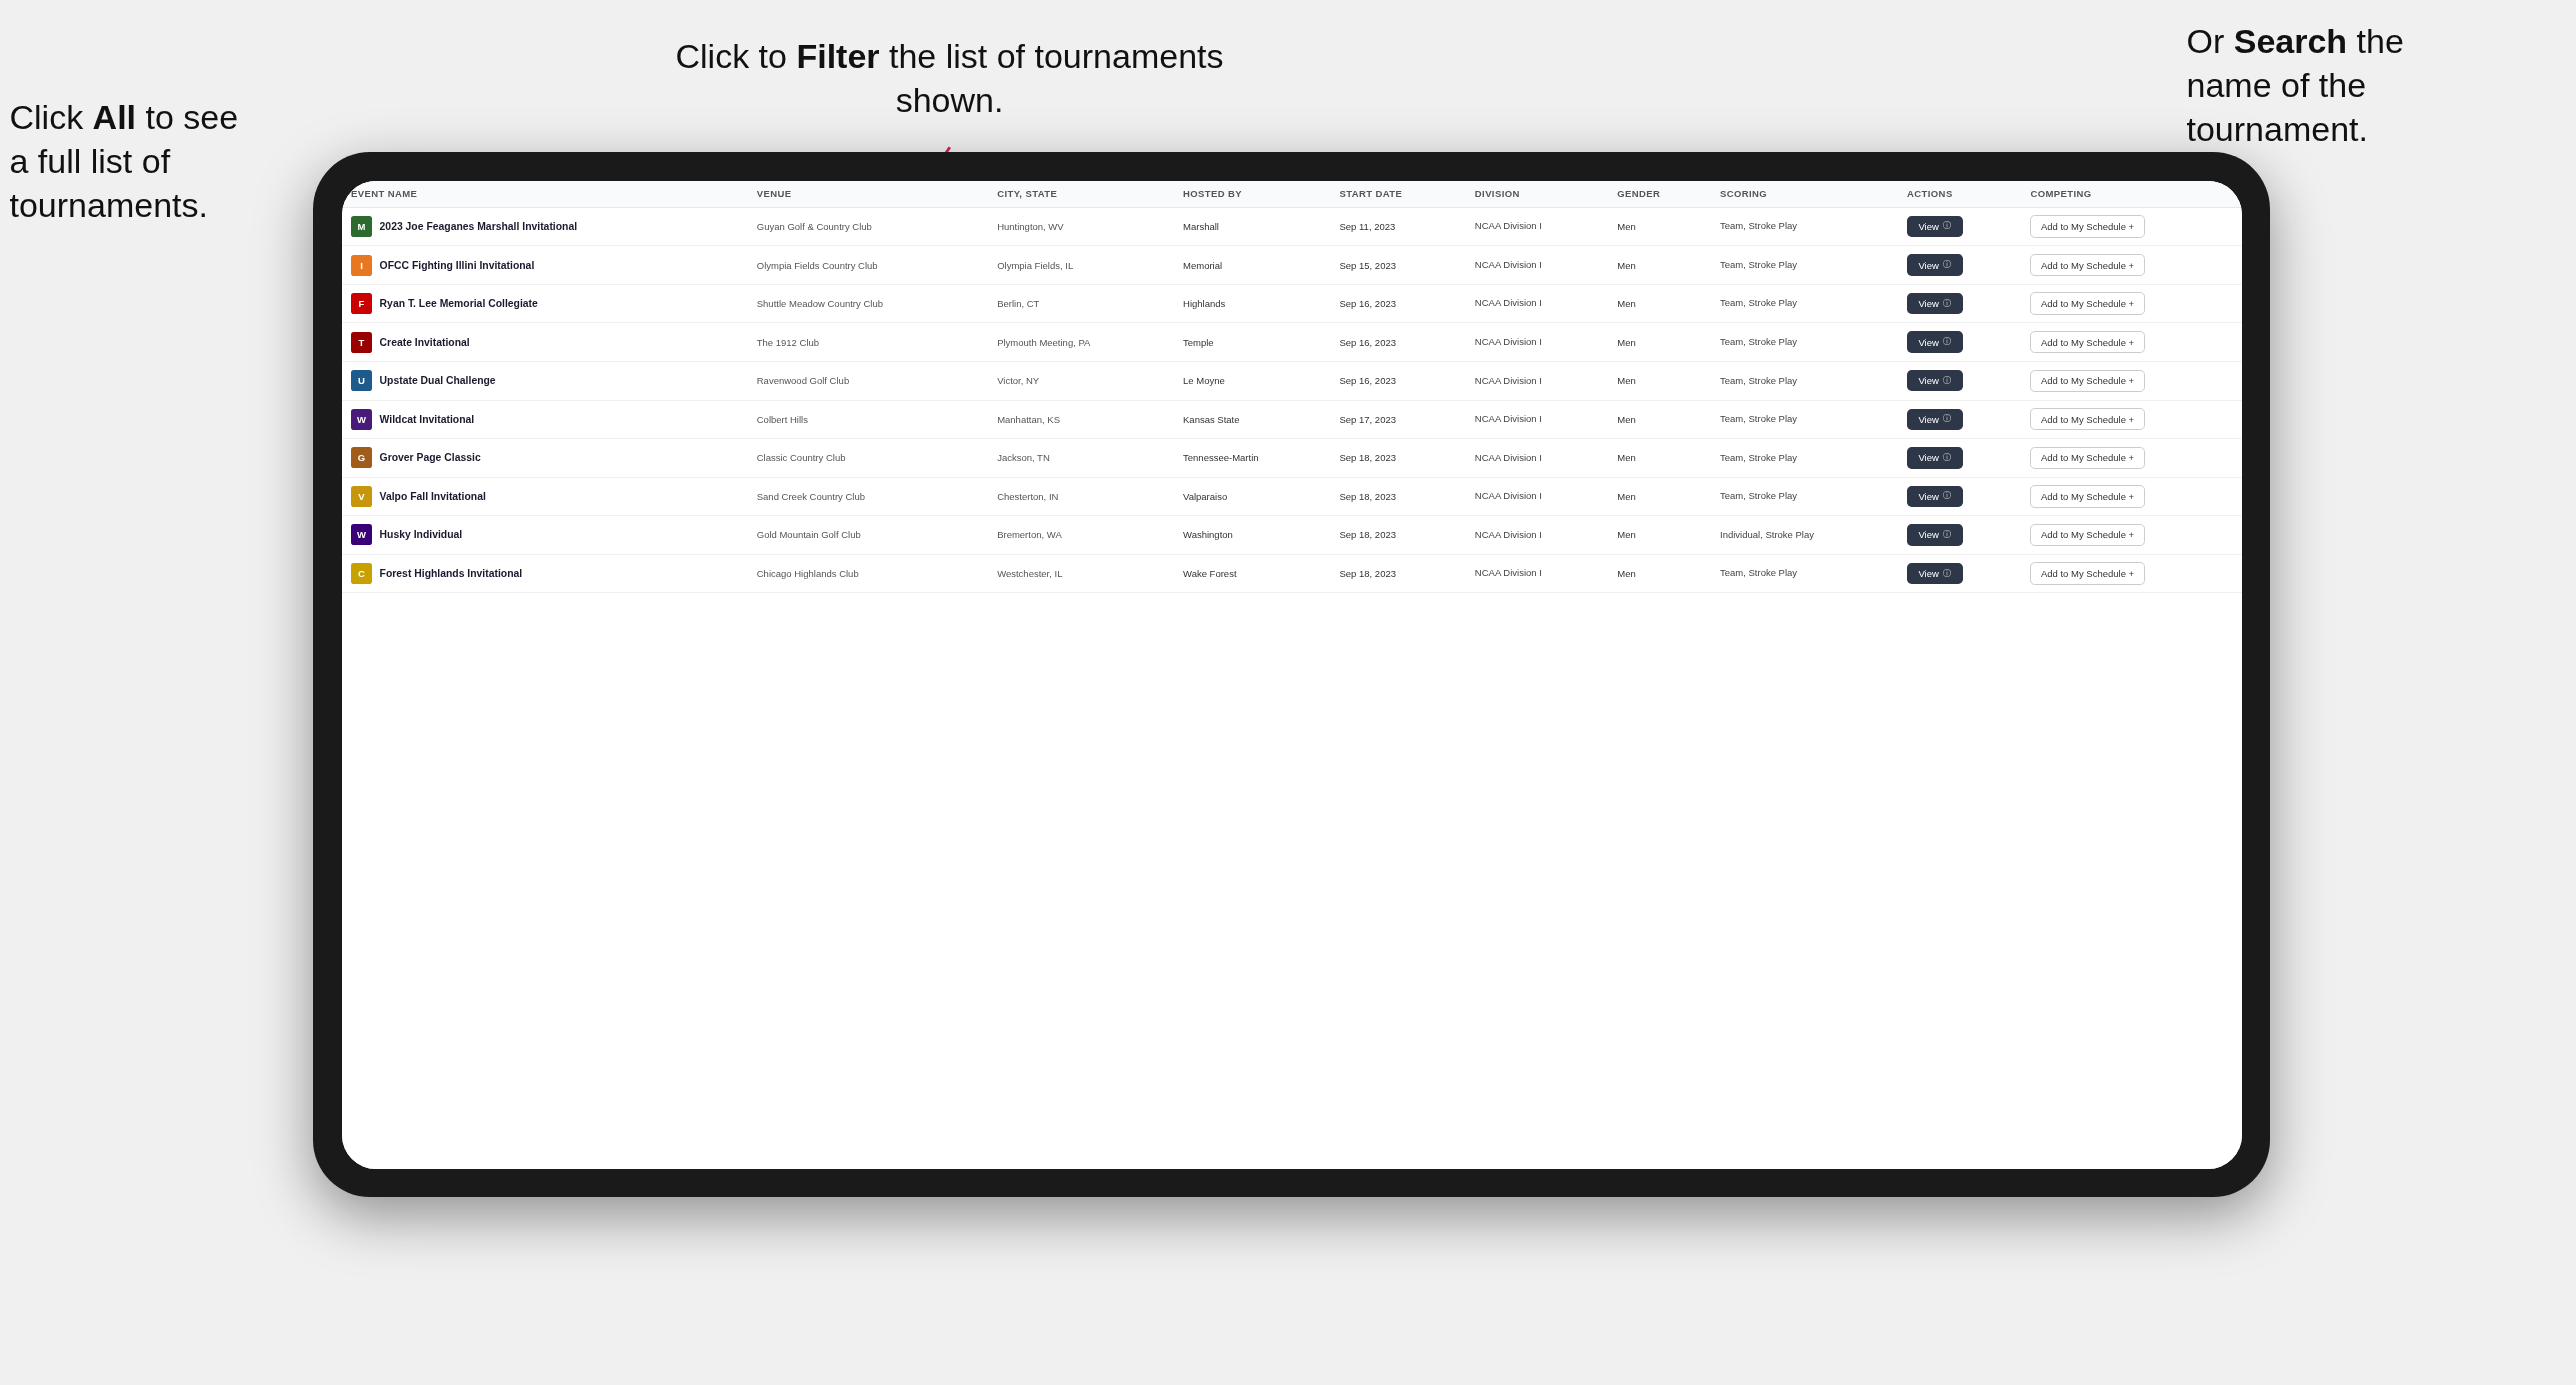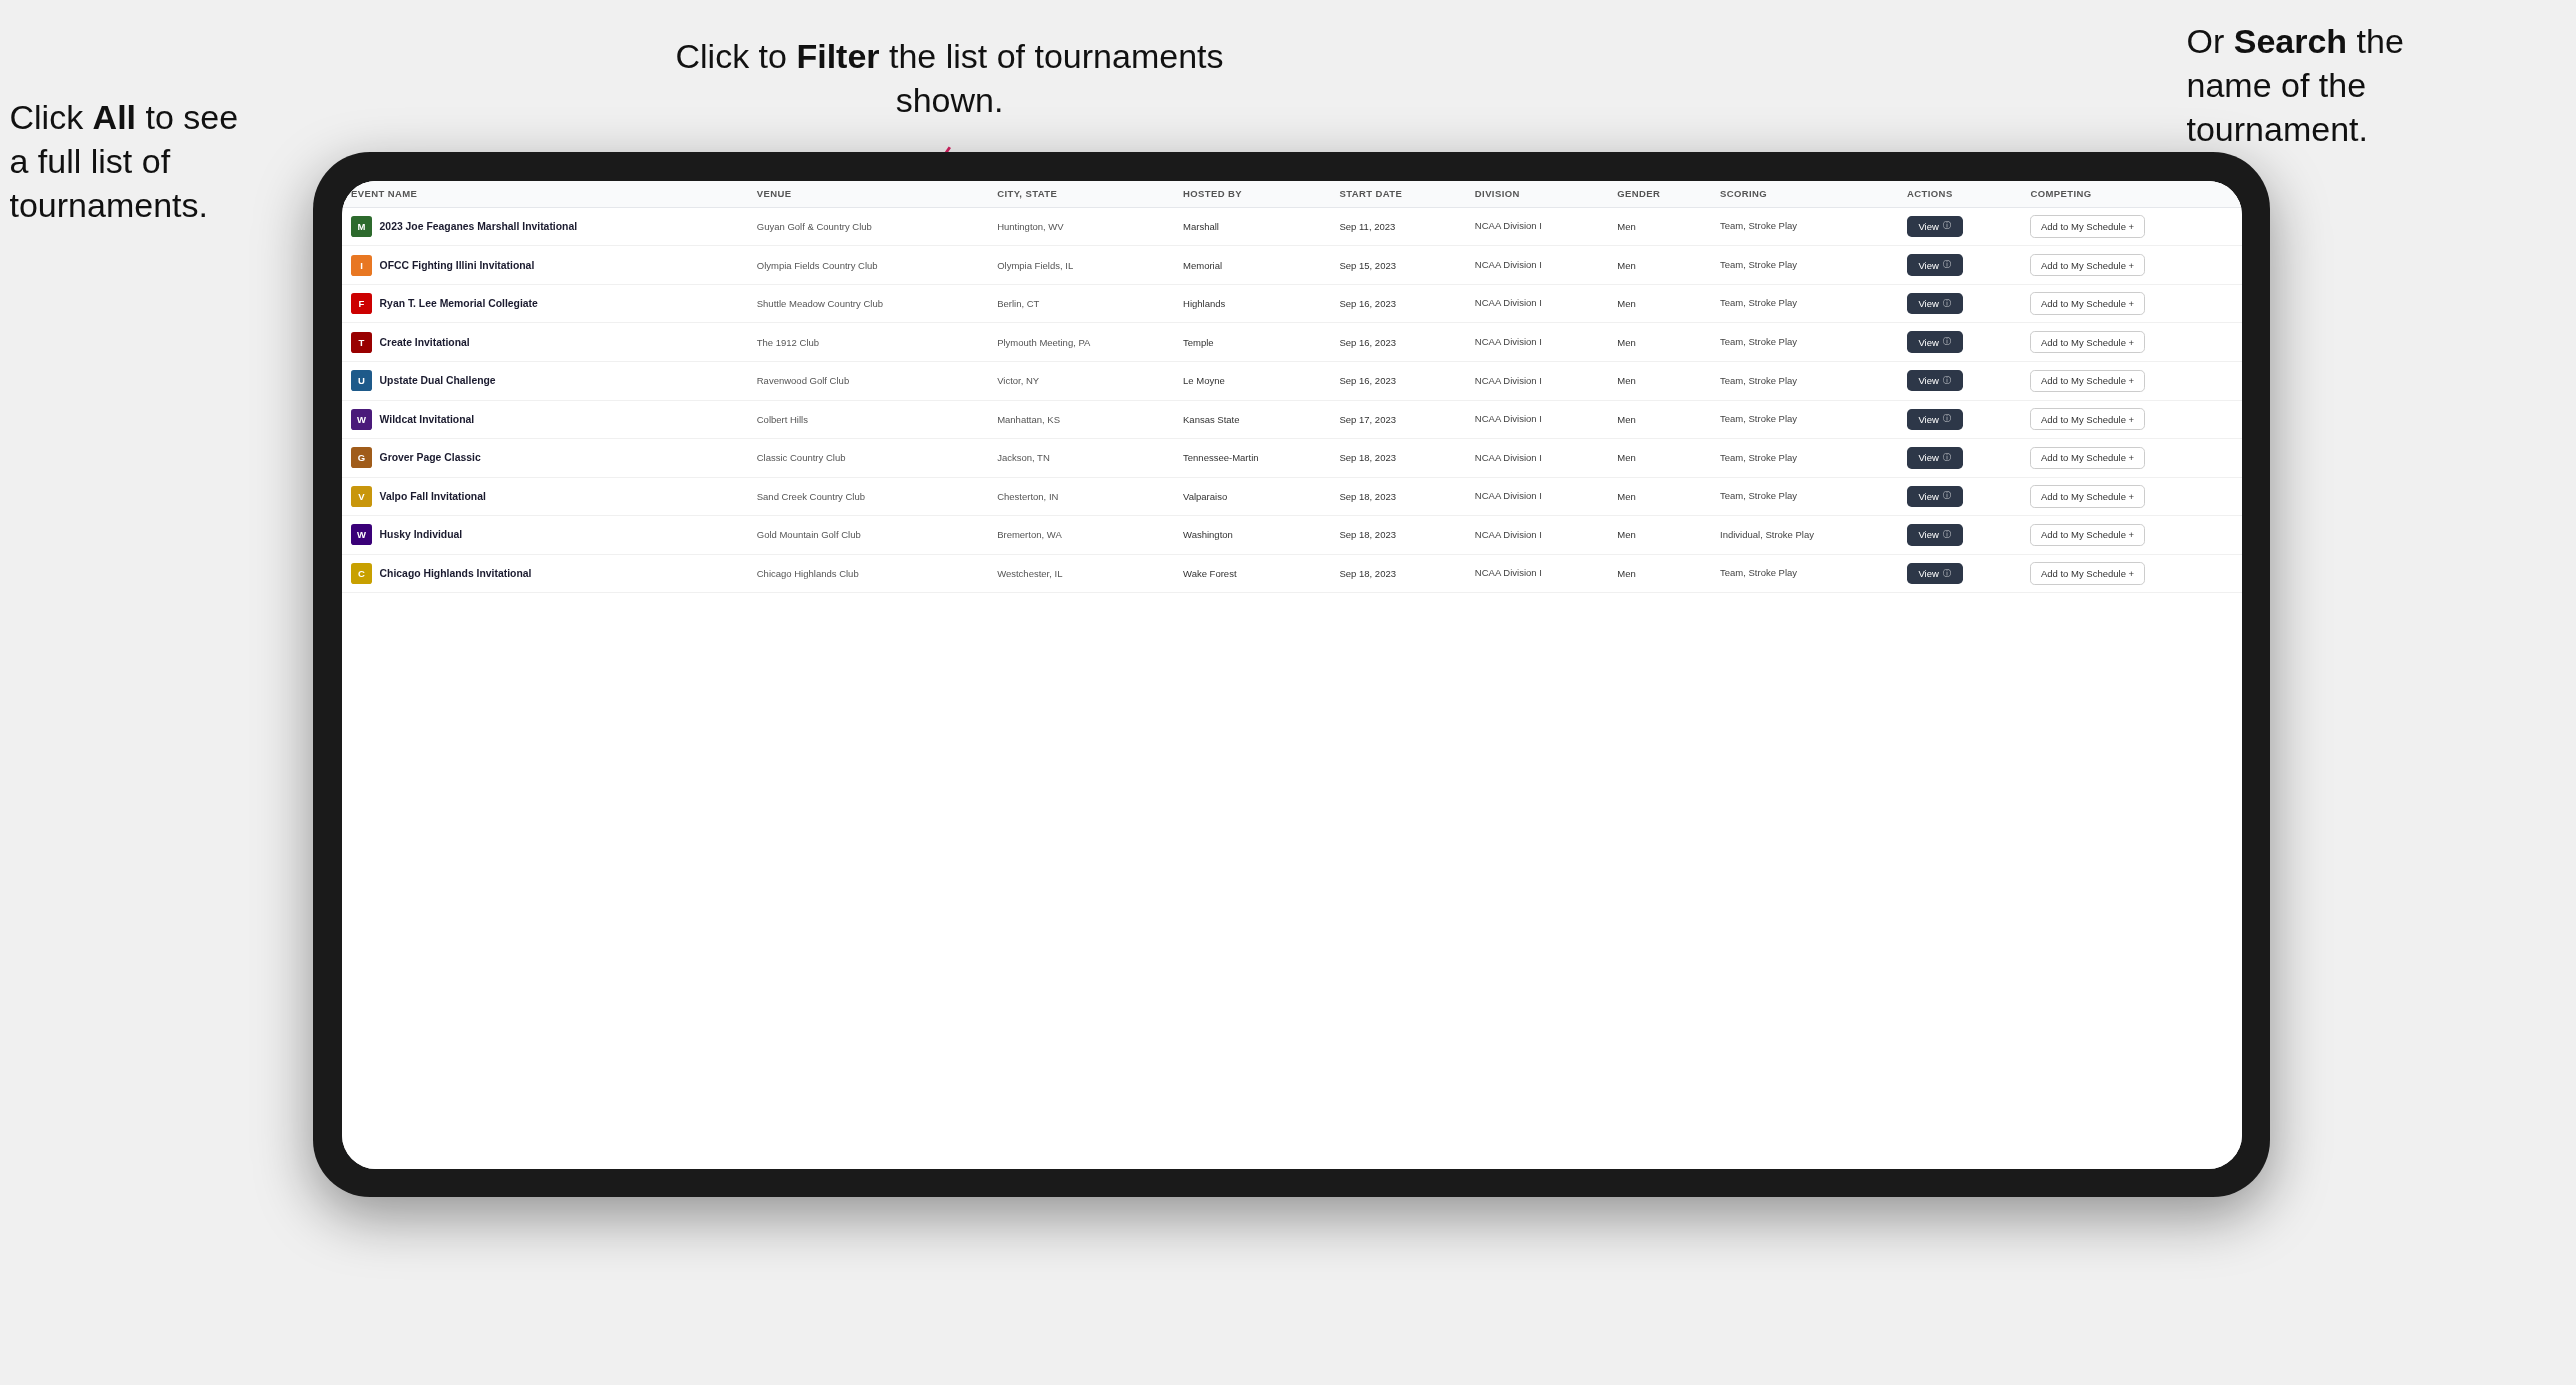--- a/index.html
+++ b/index.html
@@ -587,21 +587,21 @@
     <td>
       <button class="add-schedule-btn">
         Add to My Schedule +
       </button>
     </td>
   </tr>
             <tr>
     <td>
       <div class="event-name-cell">
         <div class="team-logo" style="background:#c8a000;color:white;">C</div>
-        <span class="event-name-text">Chicago Highlands Invitational</span>
+        <span class="event-name-text">Forest Highlands Invitational</span>
       </div>
     </td>
     <td style="font-size:9.5px;color:#555;">Chicago Highlands Club</td>
     <td style="font-size:9.5px;color:#555;">Westchester, IL</td>
     <td style="font-size:9.5px;">Wake Forest</td>
     <td style="font-size:9.5px;white-space:nowrap;">Sep 18, 2023</td>
     <td>
                 <div class="division-text">NCAA Division I</div>
               </td>
     <td style="font-size:9.5px;">Men</td>

